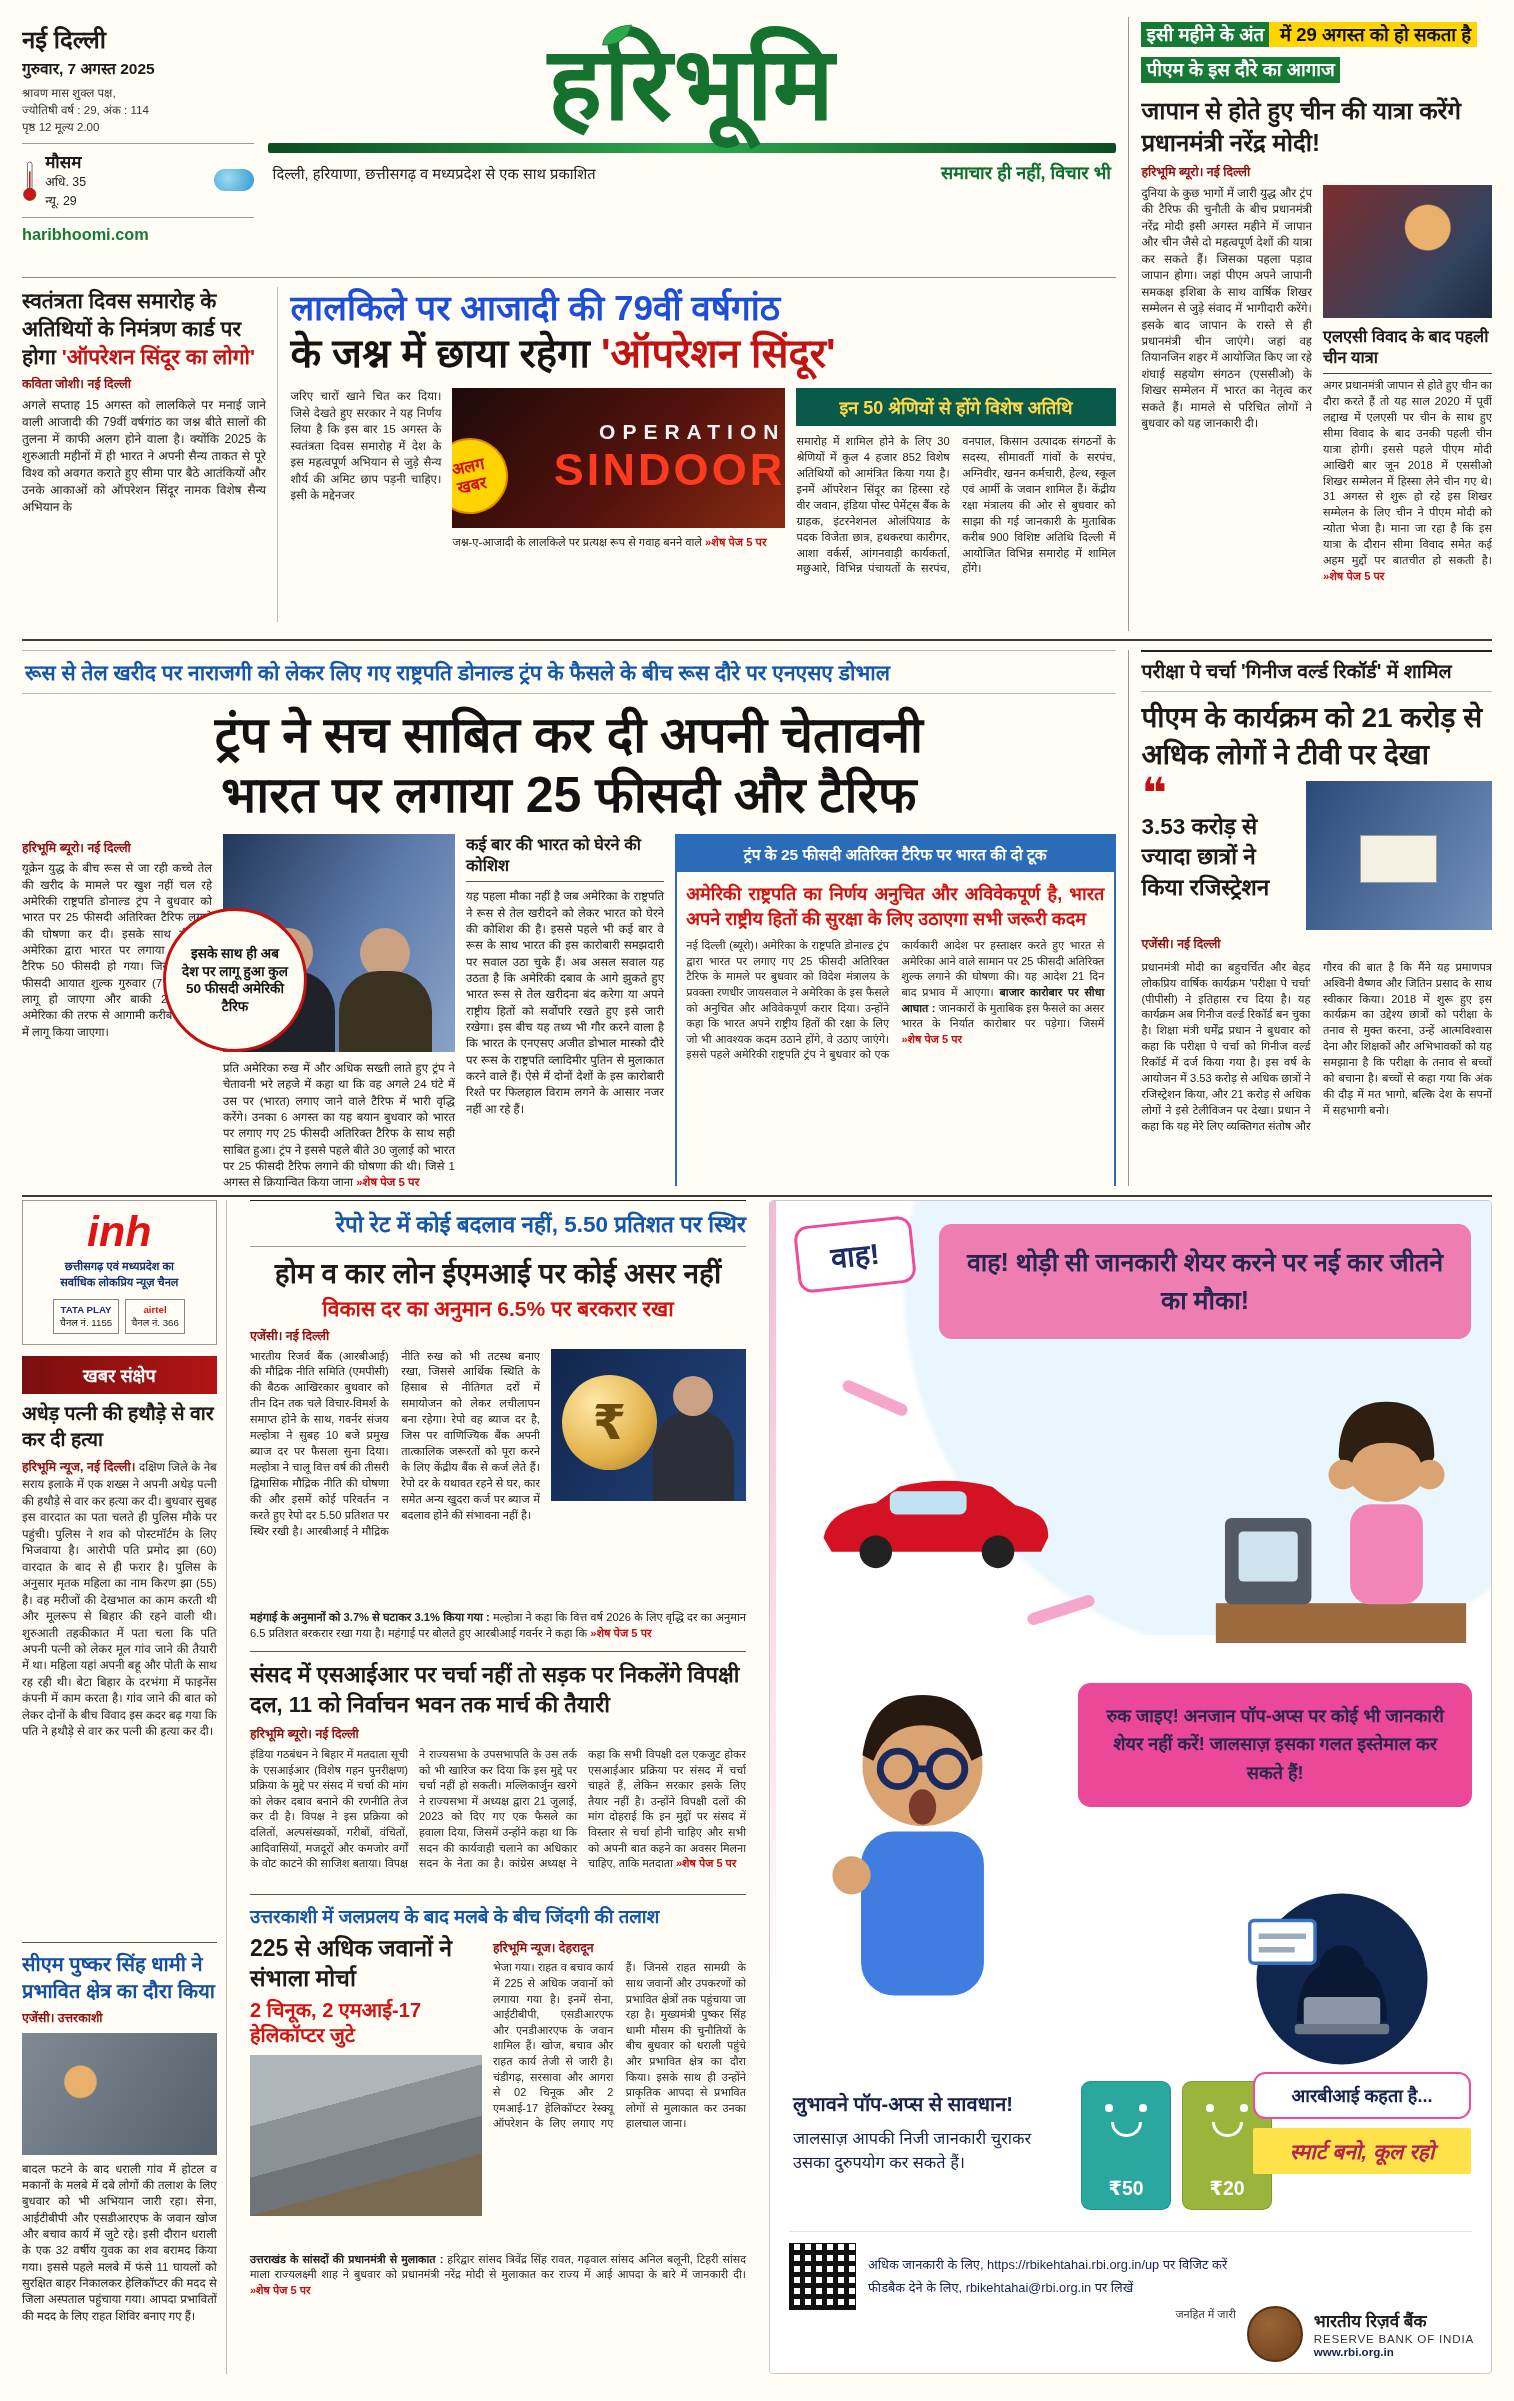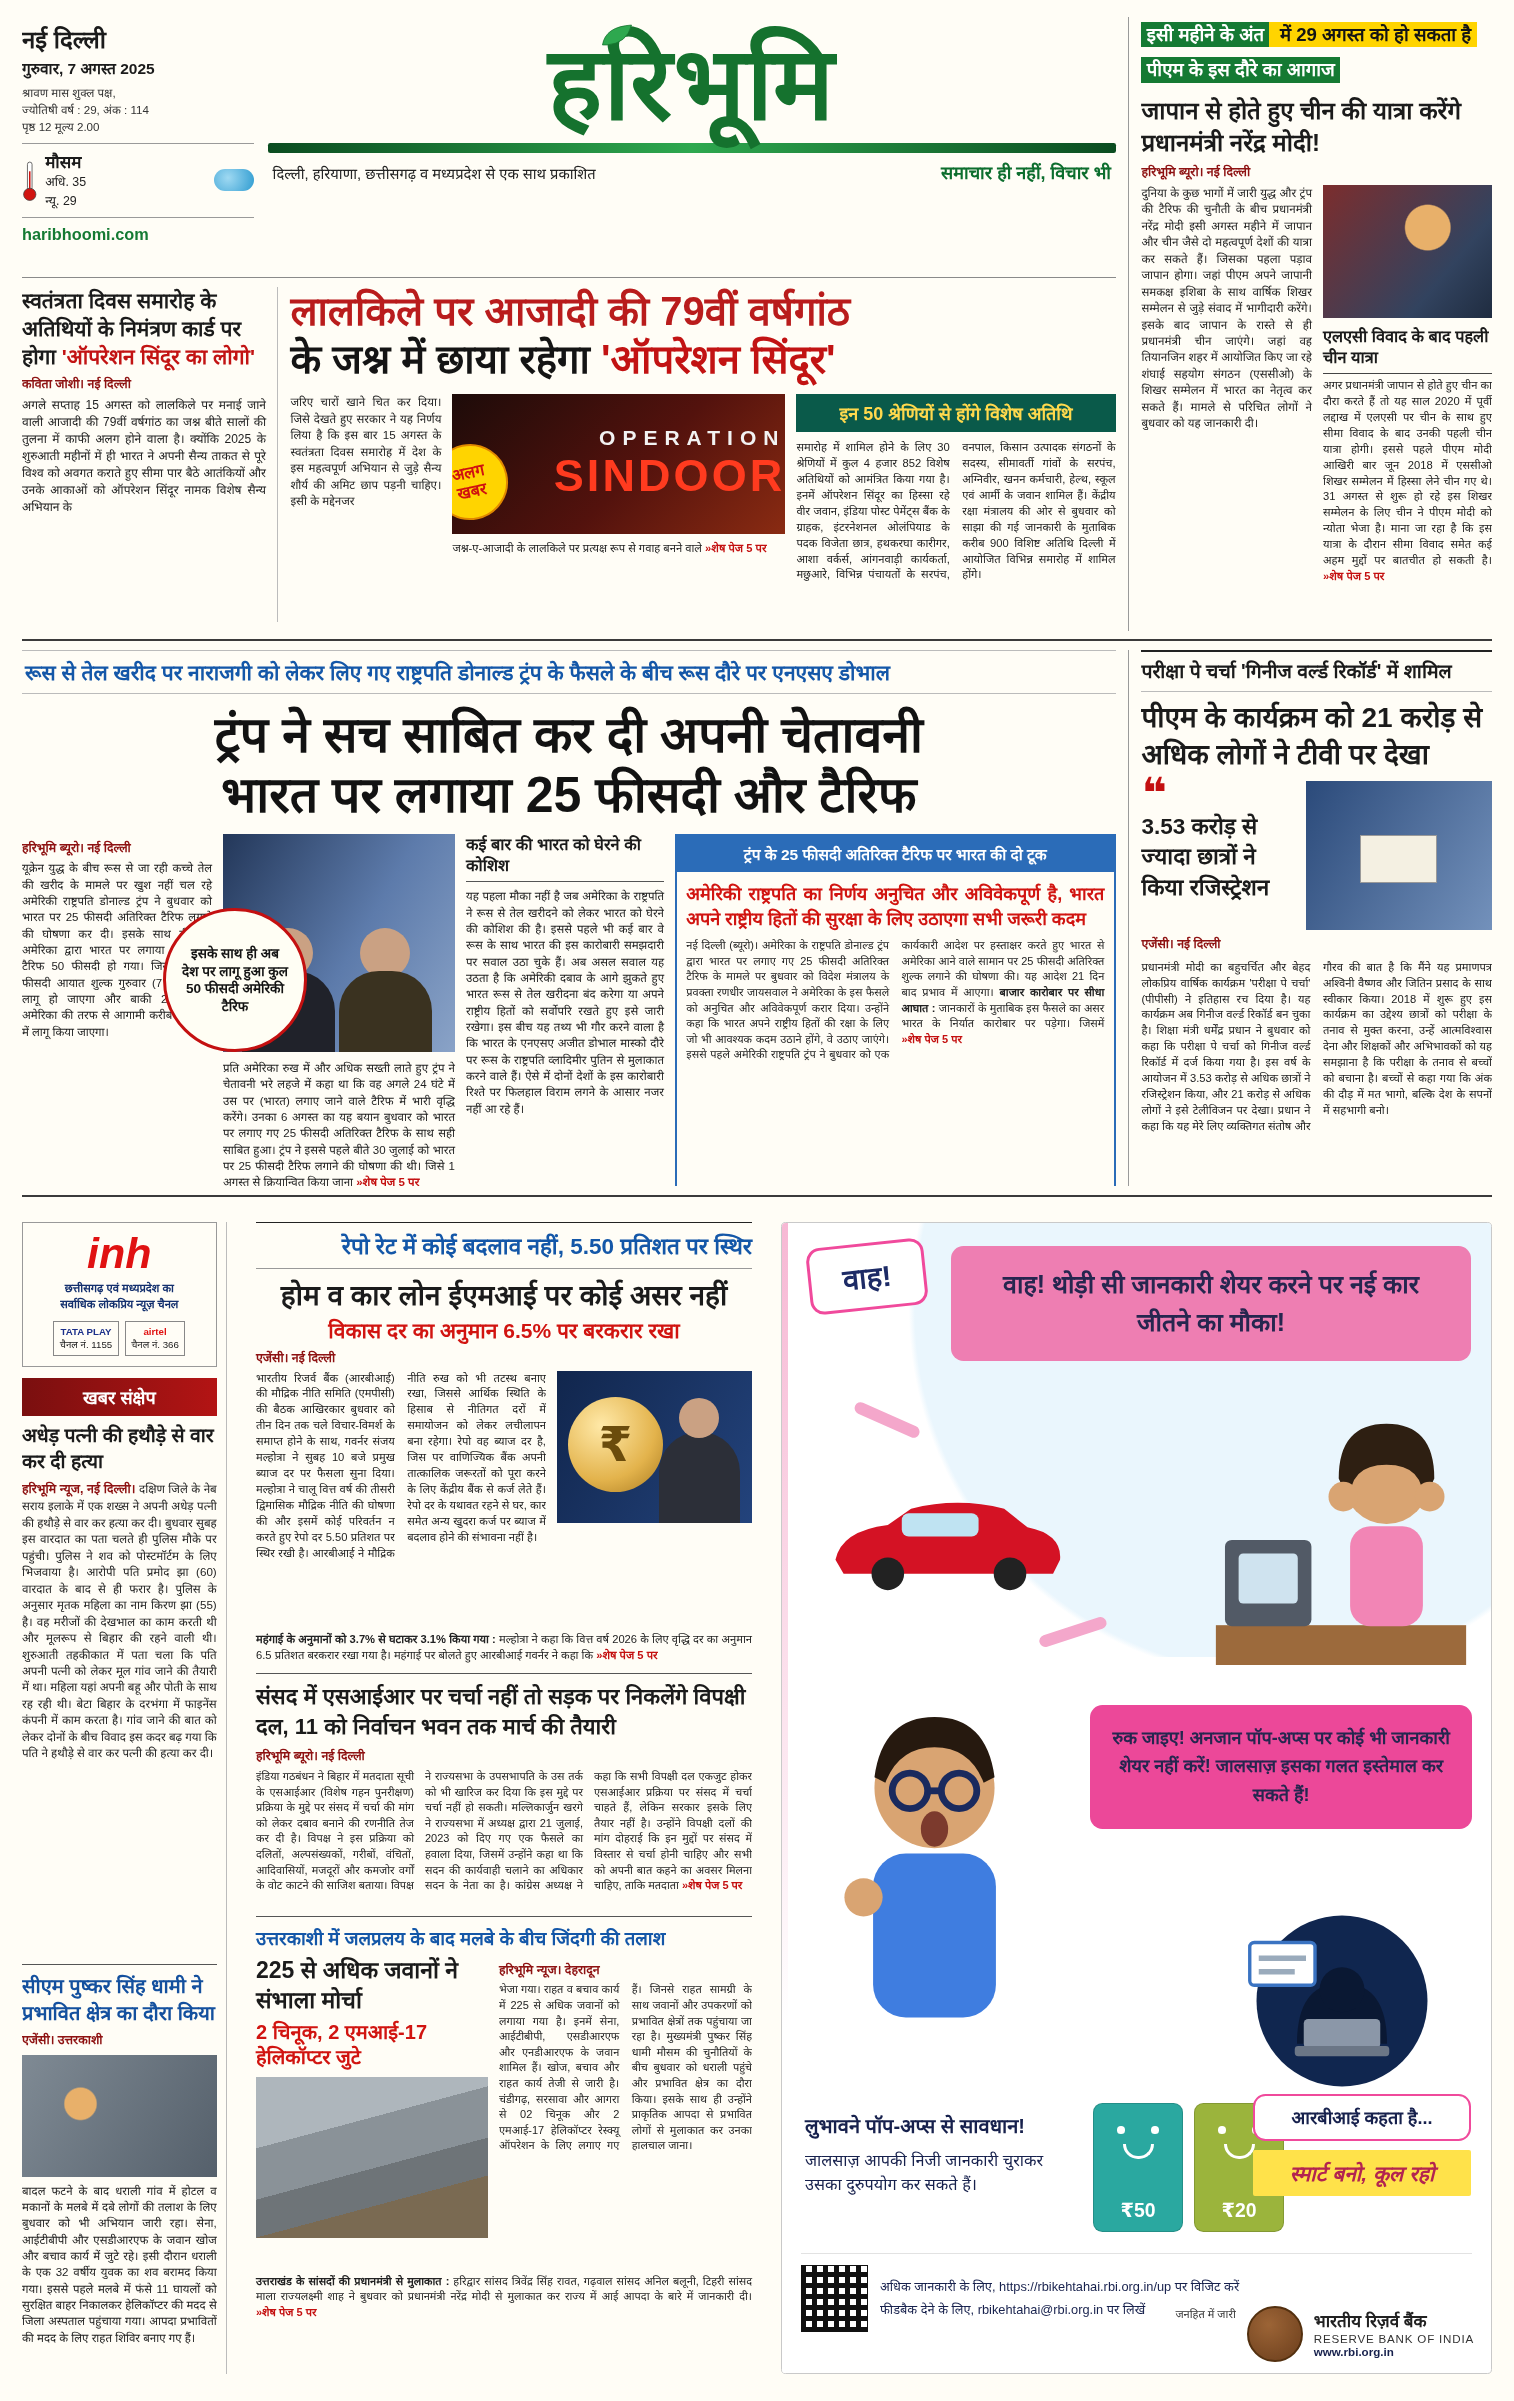--- a/index.html
+++ b/index.html
@@ -49,21 +49,21 @@
   .modi-b2{font-size:11.2px}
 
   
   .sindoor-band{display:flex;gap:12.4px;border-top:0.8px solid #8a8a8a;margin-top:6.2px;padding-top:9.3px;height:345px;overflow:hidden}
   .invite-col{width:256px;border-right:0.8px solid #bcbcbc;padding-right:11px}
   .invite-h{font-size:21px;font-weight:bold;line-height:1.32}
   .red{color:#c21313}
   .invite-body{font-size:12px;margin-top:3.1px}
   .sindoor-main{flex:1;min-width:0}
   .sin-h{line-height:1.2}
-  .sin-h1{font-size:40px;font-weight:bold;color:#b91c1c}
+  .sin-h1{font-size:35px;font-weight:bold;color:#1d4ed8}
   .sin-h2{font-size:40px;font-weight:bold;color:#141414}
   .sin-row{display:flex;gap:11px;margin-top:11px}
   .bridge{width:151px;font-size:11.6px}
   .sin-photo{width:333px}
   .sin-img{height:140px;background:linear-gradient(135deg,#1d0b09,#53120d 55%,#8a2b12);display:flex;flex-direction:column;
            align-items:flex-end;justify-content:center;position:relative}
   .op-l1{color:#f2f2f2;font-size:21px;font-weight:bold;letter-spacing:7px}
   .op-l2{color:#ff3b1f;font-size:45px;font-weight:800;letter-spacing:3.1px}
   .alg-badge{position:absolute;left:-20px;top:50px;width:76px;height:76px;border-radius:50%;background:#ffd400;border:2.3px solid #e08800;
              transform:rotate(-12deg);display:flex;flex-direction:column;align-items:center;justify-content:center;
@@ -104,21 +104,21 @@
   .g-h{font-size:28px;font-weight:bold;line-height:1.32;margin:7.7px 0}
   .g-row{display:flex;gap:9.3px;margin-top:4.6px}
   .g-stat{flex:1}
   .g-quote{color:#c41010;font-size:43px;font-weight:bold;line-height:.6}
   .g-stat-text{font-size:22.5px;font-weight:bold;line-height:1.35;margin-top:4.6px}
   .g-photo{width:186px;height:149px;background:linear-gradient(120deg,#2b4a7a,#7391bb)}
   .g-cert{position:absolute;left:54px;top:54px;width:77px;height:48px;background:#f4f0e2;border:0.8px solid #999}
   .g-body{columns:2;column-gap:12.4px;font-size:11.2px;margin-top:7.7px;height:221px;overflow:hidden}
 
   
-  .lower-zone{display:flex;gap:29px;border-top:2.3px solid #3b3b3b;margin-top:9.3px;padding-top:25px;height:1179px;overflow:hidden}
+  .lower-zone{display:flex;gap:23px;border-top:2.3px solid #3b3b3b;margin-top:9.3px;padding-top:3px;height:1179px;overflow:hidden}
   .sidebar{width:205px;border-right:0.8px solid #bcbcbc;padding-right:9.3px}
   .inh{border:1.5px solid #999;padding:9.3px 6.2px;text-align:center}
   .inh-logo{color:#e01212;font-size:43px;font-weight:800;font-style:italic;line-height:1}
   .inh-tag{font-size:11.2px;font-weight:bold;margin-top:6.2px;line-height:1.4;color:#14306e}
   .inh-ch{display:flex;gap:6.2px;margin-top:7.7px;justify-content:center}
   .chip{border:0.8px solid #888;padding:3.9px 5.4px;font-size:9.7px;line-height:1.35}
   .chip .tata{color:#1b2f8a;font-weight:bold}
   .chip .airtel{color:#e01212;font-weight:bold}
   .briefs-bar{background:linear-gradient(90deg,#7a0f0f,#b31414);color:#fff;font-weight:bold;font-size:18px;text-align:center;
               padding:7px;margin:11px 0 7.7px}

